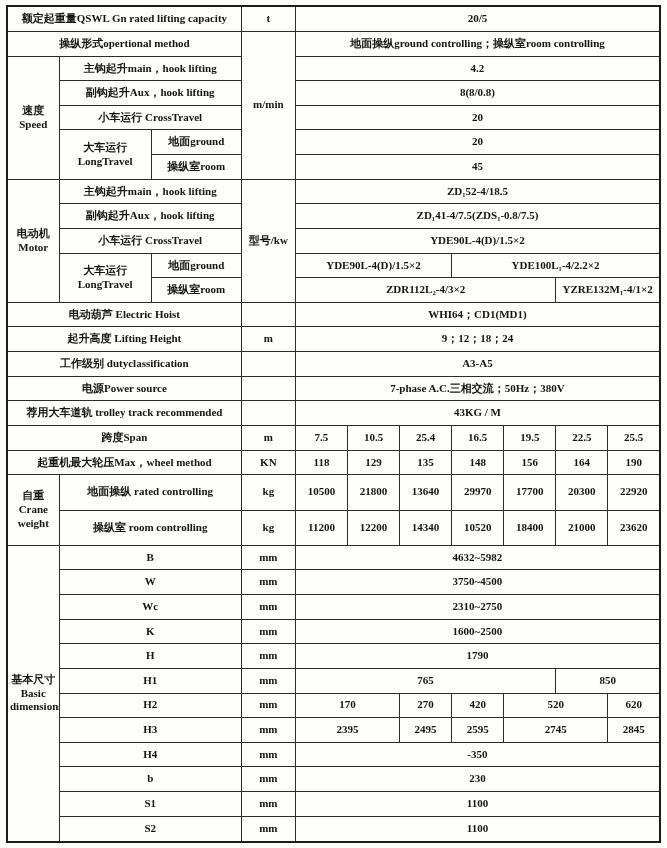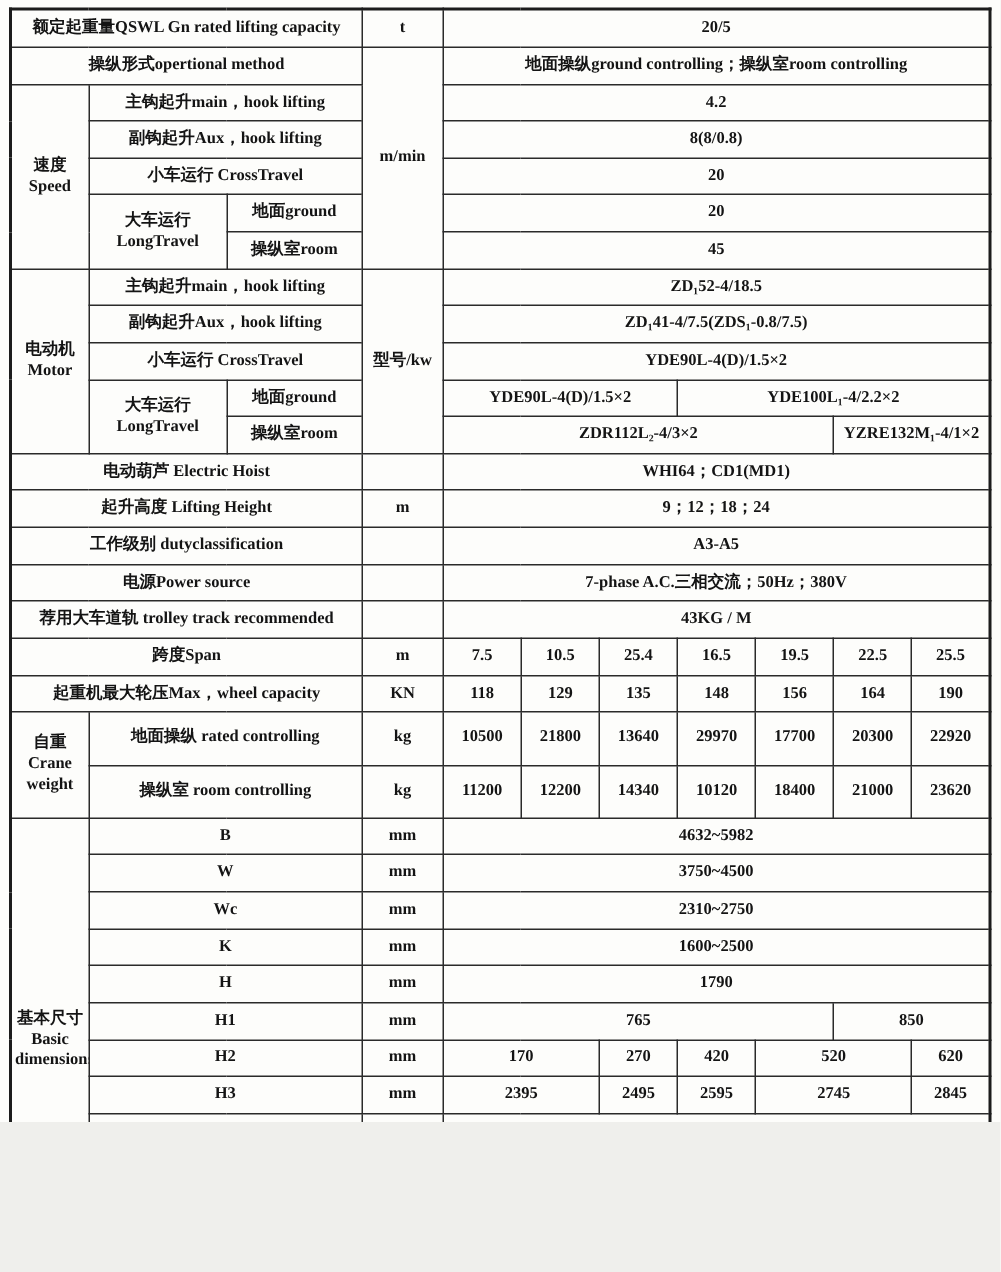--- a/index.html
+++ b/index.html
@@ -1,17 +1,17 @@
 <!DOCTYPE html>
 <html><head>
 <meta charset="utf-8">
 <style>
   html,body{margin:0;padding:0;background:#efefec;}
   .page{
-    width:667px;height:748px;background:#fdfdfb;box-sizing:border-box;
+    width:667px;height:848px;background:#fdfdfb;box-sizing:border-box;
     padding:5px 6px;font-family:"Liberation Serif","DejaVu Serif",serif;
   }
   table.spec{
     width:655px;height:838px;border-collapse:collapse;table-layout:fixed;
     border:2px solid #1c1c1c;background:#fdfdfb;
   }
   table.spec td{
     border:1px solid #2a2a2a;text-align:center;vertical-align:middle;
     font-weight:bold;font-size:11px;color:#141414;padding:0 2px;
     white-space:nowrap;overflow:hidden;line-height:1.25;
@@ -142,21 +142,21 @@
   <td>m</td>
   <td>7.5</td>
   <td>10.5</td>
   <td>25.4</td>
   <td>16.5</td>
   <td>19.5</td>
   <td>22.5</td>
   <td>25.5</td>
 </tr>
 <tr>
-  <td colspan="3">起重机最大轮压Max，wheel capacity</td>
+  <td colspan="3">起重机最大轮压Max，wheel method</td>
   <td>KN</td>
   <td>118</td>
   <td>129</td>
   <td>135</td>
   <td>148</td>
   <td>156</td>
   <td>164</td>
   <td>190</td>
 </tr>
 
@@ -175,21 +175,21 @@
   <td>17700</td>
   <td>20300</td>
   <td>22920</td>
 </tr>
 <tr>
   <td colspan="2">操纵室 room controlling</td>
   <td>kg</td>
   <td>11200</td>
   <td>12200</td>
   <td>14340</td>
-  <td>10120</td>
+  <td>10520</td>
   <td>18400</td>
   <td>21000</td>
   <td>23620</td>
 </tr>
 
 <tr>
   <td rowspan="12" class="section">
     <span>基本尺寸</span>
     <span>Basic</span>
     <span>dimensions</span>

